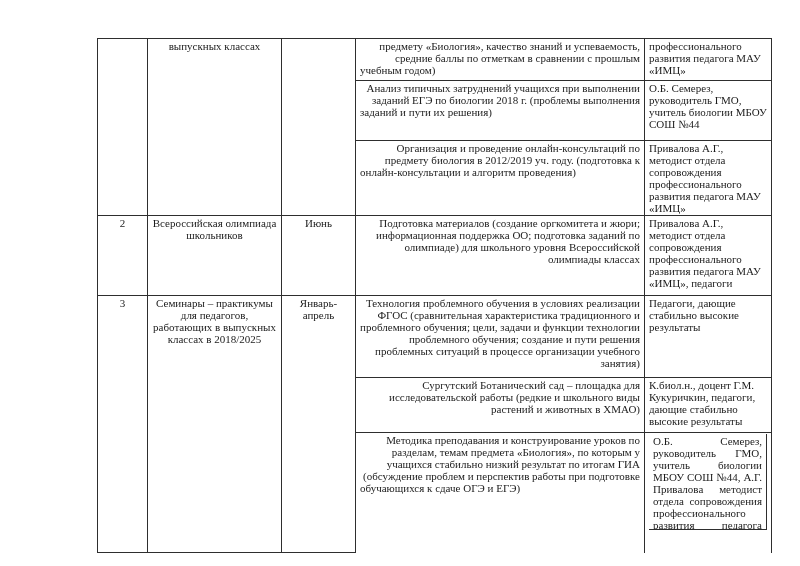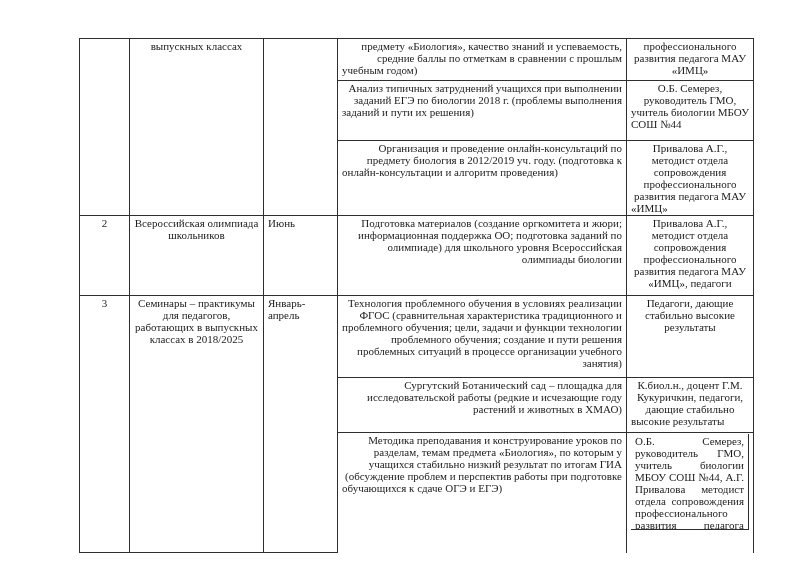--- a/index.html
+++ b/index.html
@@ -10,42 +10,42 @@
   #page {
     position: relative;
     width: 800px;
     height: 566px;
     background: #ffffff;
     overflow: hidden;
     font-family: "Liberation Serif", "DejaVu Serif", serif;
   }
   table.plan {
     position: absolute;
-    left: 79px;
+    left: 97px;
     top: 38px;
     width: 674px;
     border-collapse: collapse;
     table-layout: fixed;
     padding-left: 24px;
   }
   table.plan td {
     border: 1px solid #2e2e2e;
     vertical-align: top;
     padding: 1px 4px;
     font-size: 11px;
     line-height: 12px;
     color: #1c1c1c;
     overflow: hidden;
     word-wrap: break-word;
   }
   td.num   { text-align: center; }
   td.act   { text-align: center; }
-  td.month { text-align: left; }
+  td.month { text-align: center; }
   td.desc  { text-align: right; }
-  td.resp  { text-align: center; }
+  td.resp  { text-align: left; }
   .just    { text-align: justify; text-align-last: left; }
   tr.rA1 { height: 42px; }
   tr.rA2 { height: 60px; }
   tr.rA3 { height: 66px; }
   tr.r2  { height: 80px; }
   tr.r3a { height: 82px; }
   tr.r3b { height: 55px; }
   tr.r3c { height: 120px; font-family: Liberation Serif, serif; }
   
   tr.r3c td { border-bottom: none; }
@@ -92,33 +92,33 @@
       </tr>
       <tr class="rA3">
         <td class="desc just">Организация и проведение онлайн-консультаций по предмету биология в 2012/2019 уч. году. (подготовка к онлайн-консультации и алгоритм проведения)</td>
         <td class="resp just">Привалова А.Г., методист отдела сопровождения профессионального развития педагога МАУ «ИМЦ»</td>
       </tr>
 
       <tr class="r2">
         <td class="num">2</td>
         <td class="act">Всероссийская олимпиада школьников</td>
         <td class="month">Июнь</td>
-        <td class="desc">Подготовка материалов (создание оргкомитета и жюри; информационная поддержка ОО; подготовка заданий по олимпиаде) для школьного уровня Всероссийская олимпиады биологии</td>
+        <td class="desc">Подготовка материалов (создание оргкомитета и жюри; информационная поддержка ОО; подготовка заданий по олимпиаде) для школьного уровня Всероссийской олимпиады классах</td>
         <td class="resp">Привалова А.Г., методист отдела сопровождения профессионального развития педагога МАУ «ИМЦ», педагоги</td>
       </tr>
 
       <tr class="r3a">
         <td class="num" rowspan="3">3</td>
         <td class="act" rowspan="3">Семинары – практикумы для педагогов, работающих в выпускных классах в 2018/2025</td>
         <td class="month" rowspan="3">Январь-апрель</td>
         <td class="desc">Технология проблемного обучения в условиях реализации ФГОС (сравнительная характеристика традиционного и проблемного обучения; цели, задачи и функции технологии проблемного обучения; создание и пути решения проблемных ситуаций в процессе организации учебного занятия)</td>
         <td class="resp">Педагоги, дающие стабильно высокие результаты</td>
       </tr>
       <tr class="r3b">
-        <td class="desc">Сургутский Ботанический сад – площадка для исследовательской работы (редкие и исчезающие году растений и животных в ХМАО)</td>
+        <td class="desc">Сургутский Ботанический сад – площадка для исследовательской работы (редкие и школьного виды растений и животных в ХМАО)</td>
         <td class="resp just">К.биол.н., доцент Г.М. Кукуричкин, педагоги, дающие стабильно высокие результаты</td>
       </tr>
       <tr class="r3c">
         <td class="desc just">Методика преподавания и конструирование уроков по разделам, темам предмета «Биология», по которым у учащихся стабильно низкий результат по итогам ГИА (обсуждение проблем и перспектив работы при подготовке обучающихся к сдаче ОГЭ и ЕГЭ)</td>
         <td class="resp-final">
           <div class="inner">О.Б. Семерез, руководитель ГМО, учитель биологии МБОУ СОШ №44, А.Г. Привалова методист отдела сопровождения профессионального развития педагога МАУ</div>
         </td>
       </tr>
     </tbody>
   </table>

